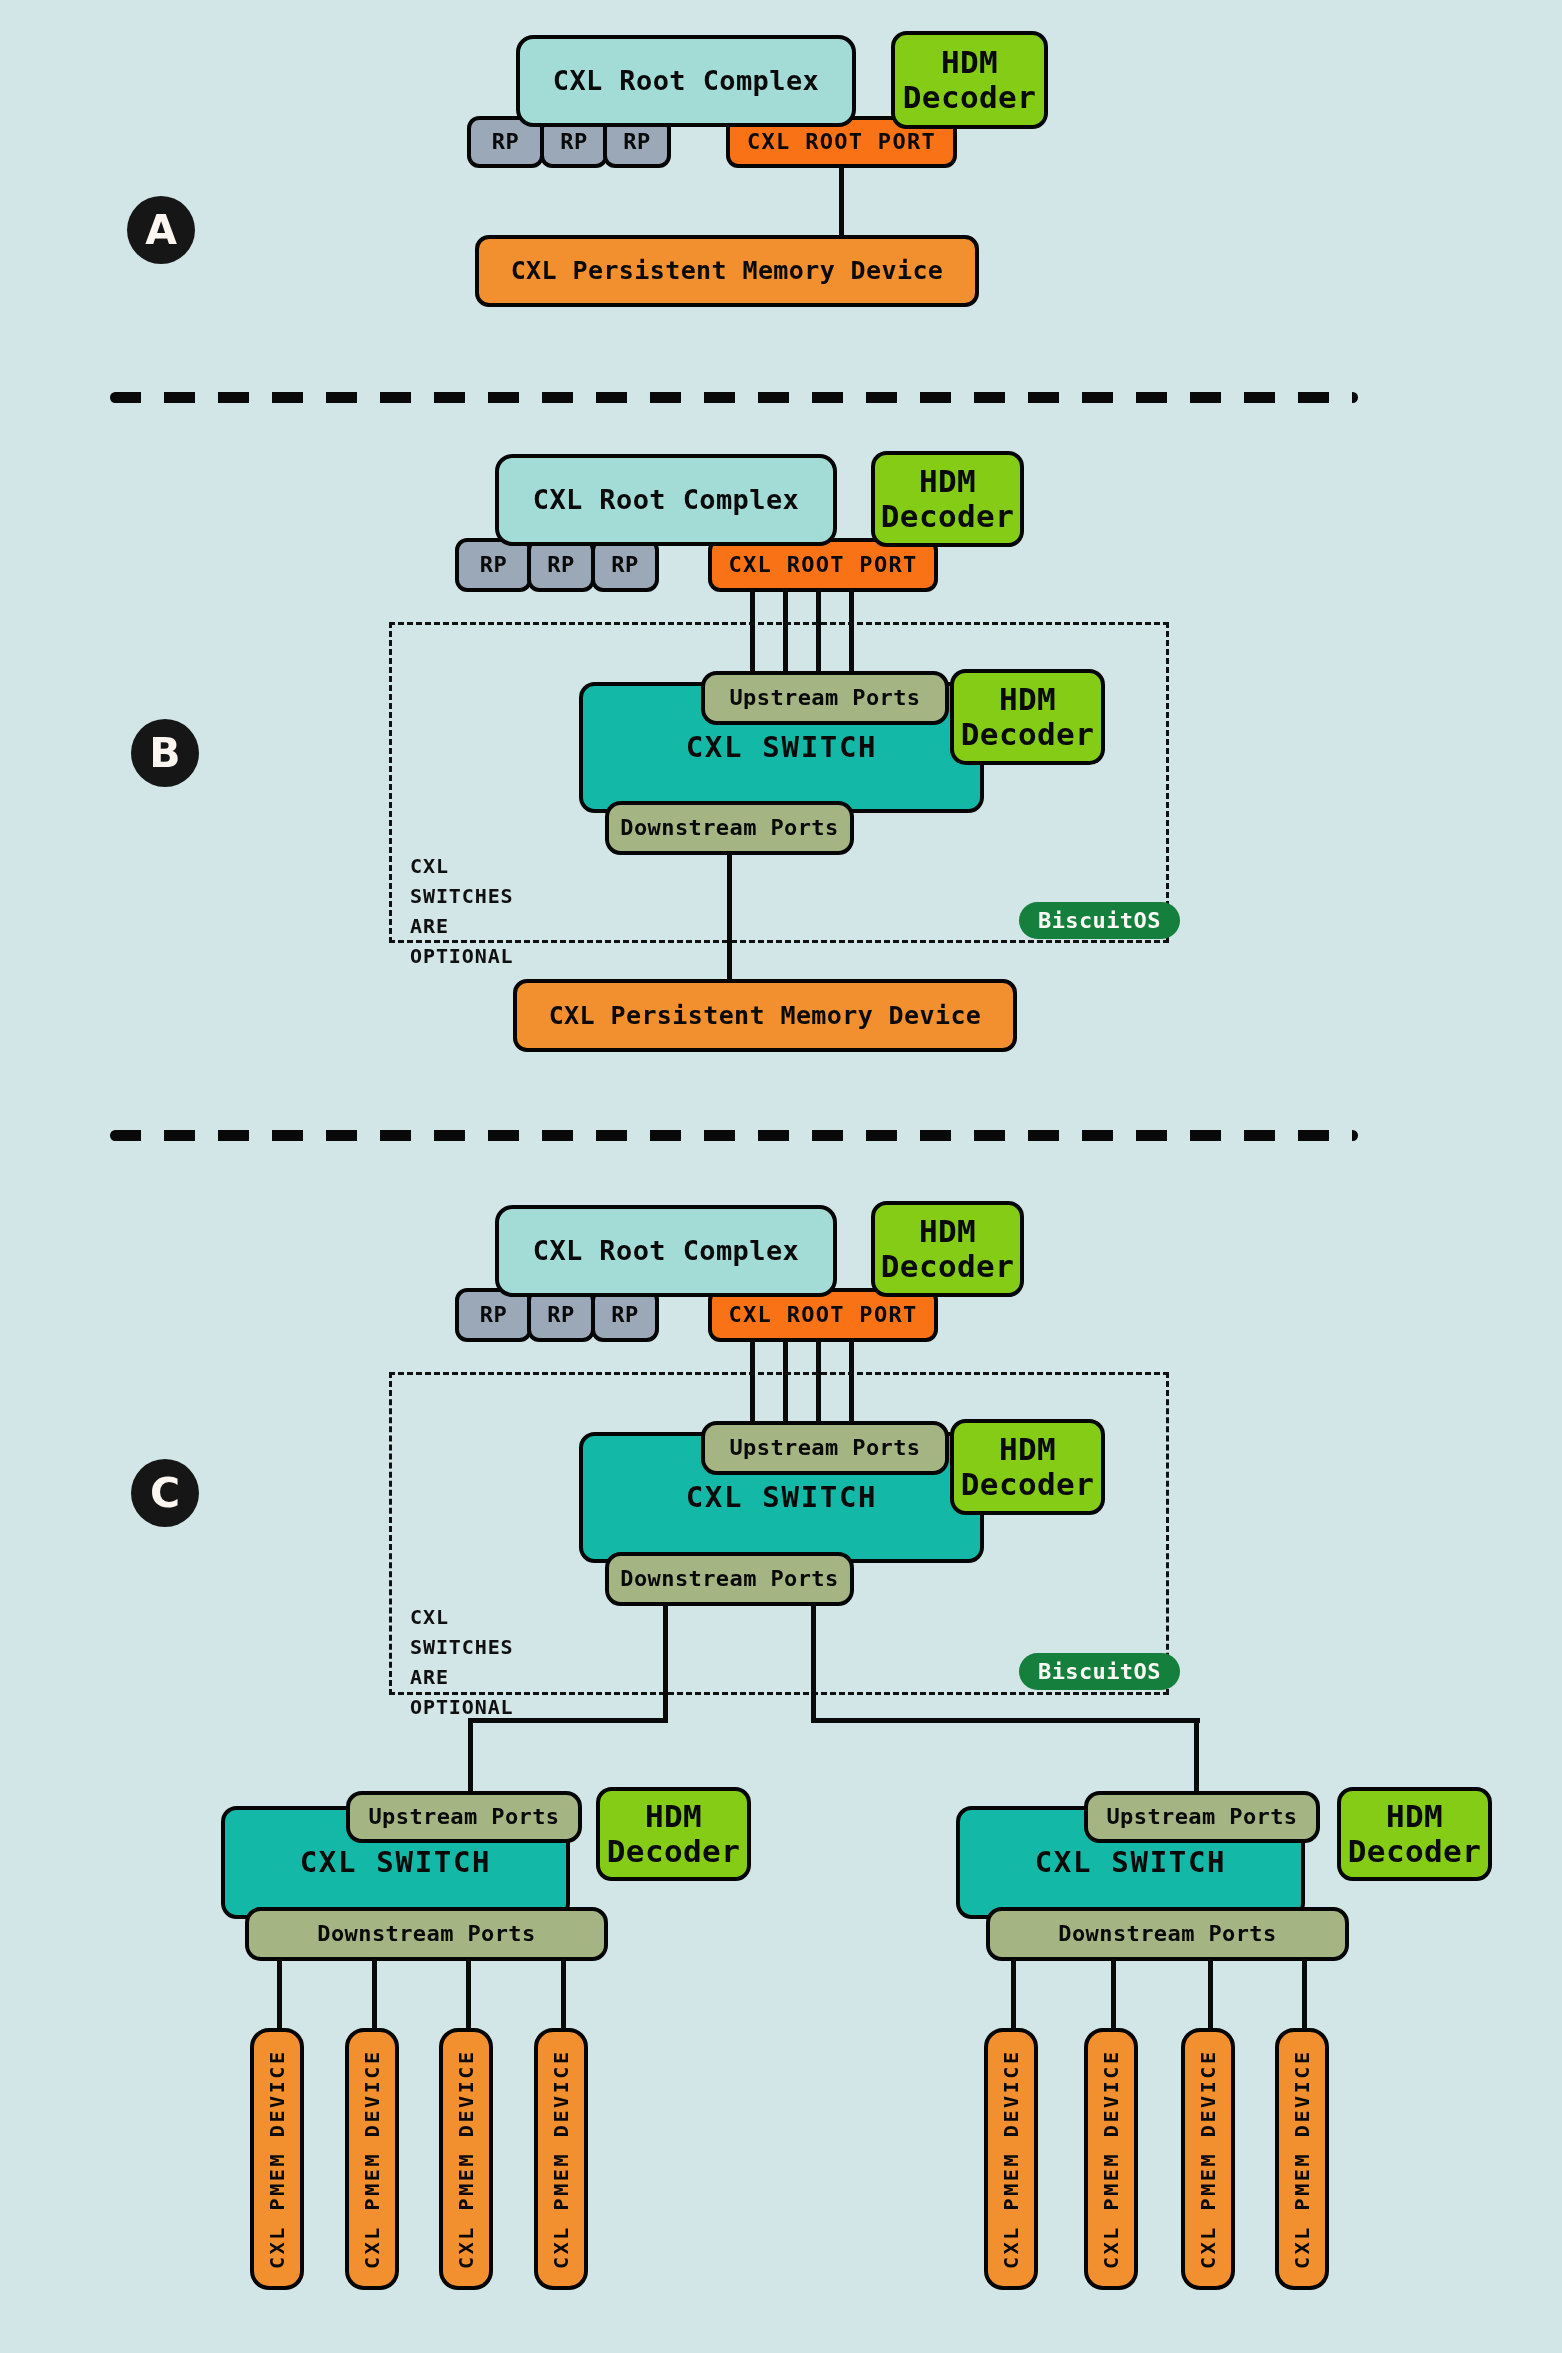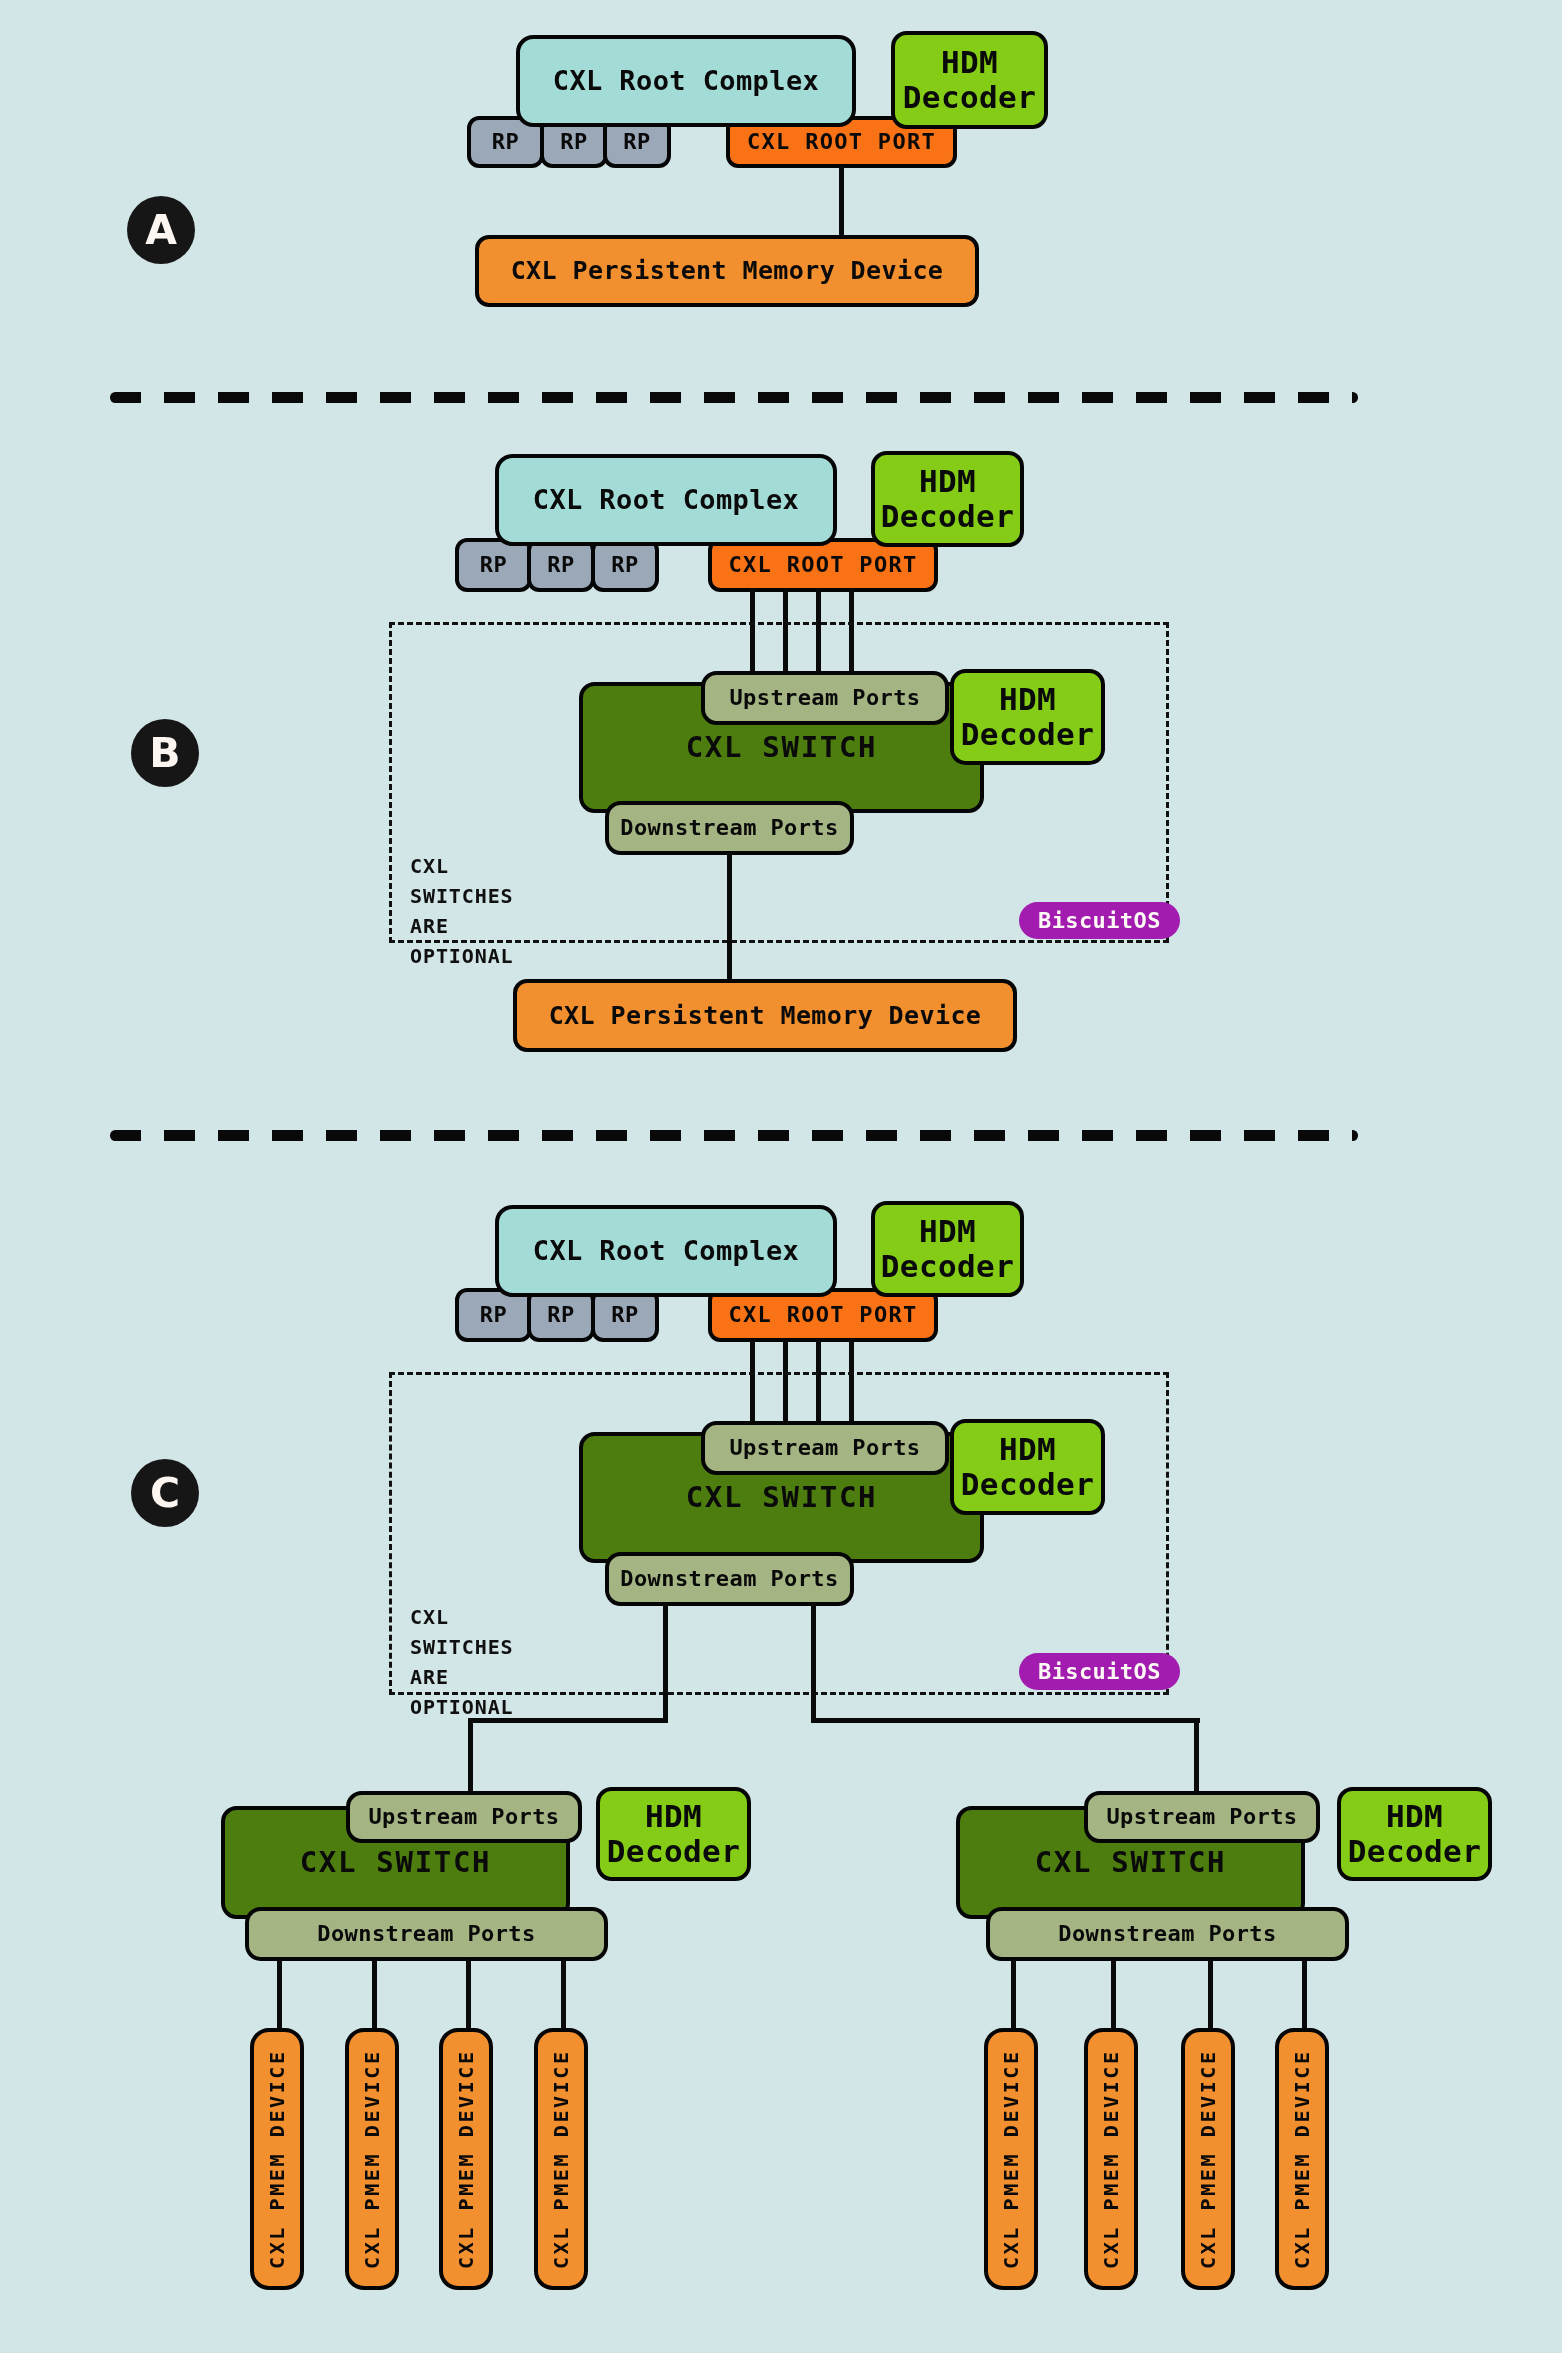--- a/index.html
+++ b/index.html
@@ -23,21 +23,21 @@
     color:#0a0a0a;
     font-weight:700;
     letter-spacing:0.4px;
     line-height:1.12;
     white-space:pre;
   }
   .rc{background:#a3dcd7;font-size:27px;border-radius:17.4px;}
   .hdm{background:#84cc16;font-size:31px;border-radius:15.7px;}
   .rp{background:#9aa8b8;font-size:22px;border-radius:12.2px;}
   .rootport{background:#f97316;font-size:22px;border-radius:12.2px;letter-spacing:1.3px;}
-  .sw{background:#4d7c0f;font-size:29px;border-radius:15.7px;letter-spacing:1.7px;}
+  .sw{background:#14b8a6;font-size:29px;border-radius:15.7px;letter-spacing:1.7px;}
   .ports{background:#a4b483;font-size:22px;border-radius:15.7px;letter-spacing:0.4px;}
   .pmem{background:#f28f2e;font-size:25px;border-radius:14px;}
   .pmemv{background:#f28f2e;font-size:20px;border-radius:19px;letter-spacing:2.6px;}
   .pmemv span{
     transform:rotate(-90deg);
     white-space:nowrap;
     display:block;
     font-weight:700;
   }
 
@@ -47,21 +47,21 @@
     width:68px;height:68px;border-radius:50%;
     background:#161616;color:#fdf6f0;
     display:flex;align-items:center;justify-content:center;
     font-family:"DejaVu Sans","Liberation Sans",sans-serif;
     font-size:41px;font-weight:700;
   }
 
   
   .pill{
     position:absolute;
-    background:#a21caf;color:#fdfaf6;
+    background:#15803d;color:#fdfaf6;
     border-radius:19px;
     font-size:22px;font-weight:700;
     padding:6.1px 19px;
     letter-spacing:0.4px;
     white-space:nowrap;
     z-index:40;
   }
 
   
   .dashbox{

